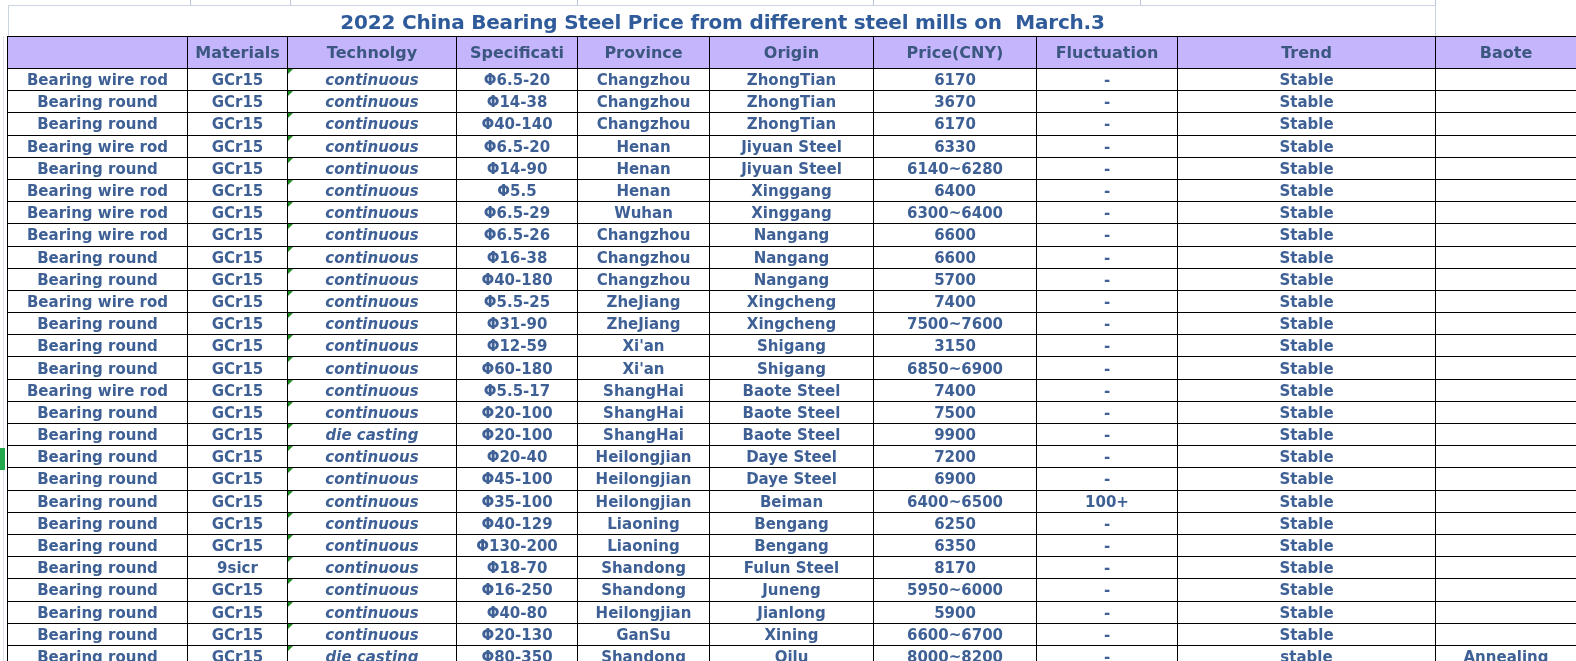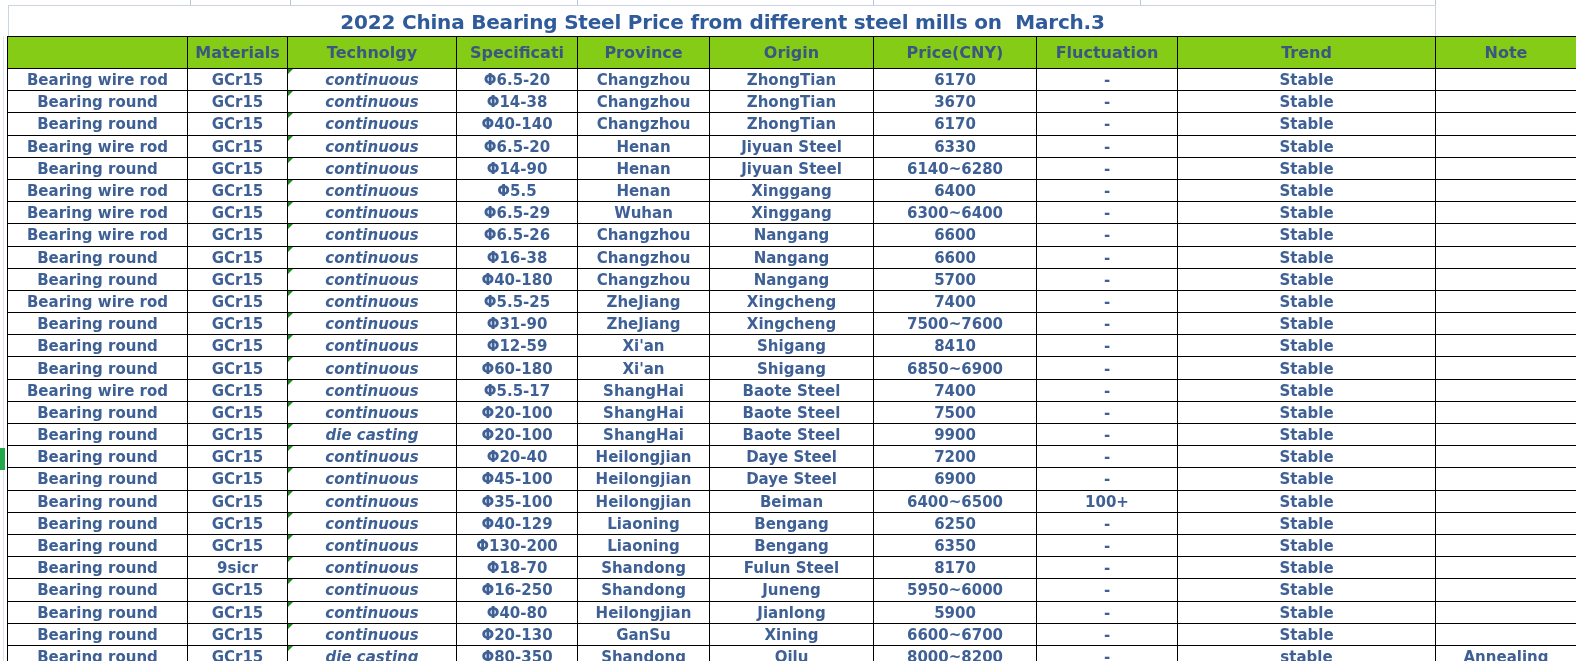--- a/index.html
+++ b/index.html
@@ -26,21 +26,21 @@
 
   table.grid {
     position:absolute; left:7px; top:36px;
     border-collapse:collapse; table-layout:fixed; width:1569px;
   }
   table.grid th, table.grid td {
     border:1px solid #000000; padding:0; text-align:center;
     overflow:hidden; white-space:nowrap;
   }
   table.grid th {
-    height:31px; background:#84cc16; color:#3b5780; font-size:16px;
+    height:31px; background:#c4b5fd; color:#3b5780; font-size:16px;
   }
   table.grid td { height:20.2px; font-size:15px; color:#3e6095; padding-top:1px; }
   table.grid th:last-child, table.grid td:last-child { border-right:1px solid #bcc6da; }
 
   td.price, td.fluctuation, td.trend { color:#0070c0; }
   td.red { color:#c00000; }
   td.technology { position:relative;font-style:italic; }
   td.technology::before {
     content:""; position:absolute; left:0; top:0; width:0; height:0;
     border-top:5px solid #1e8c1e; border-right:5px solid transparent;
@@ -80,21 +80,21 @@
       <tr>
         <th></th>
         <th>Materials</th>
         <th>Technolgy</th>
         <th>Specificati</th>
         <th>Province</th>
         <th>Origin</th>
         <th>Price(CNY)</th>
         <th>Fluctuation</th>
         <th>Trend</th>
-        <th>Note</th>
+        <th>Baote</th>
       </tr>
     </thead>
     <tbody>
         <tr>
           <td class="product">Bearing wire rod</td>
           <td class="material">GCr15</td>
           <td class="technology">continuous</td>
           <td class="specification">Φ6.5-20</td>
           <td class="province">Changzhou</td>
           <td class="origin">ZhongTian</td>
@@ -235,21 +235,21 @@
           <td class="trend">Stable</td>
           <td class="note"></td>
         </tr>
         <tr>
           <td class="product">Bearing round</td>
           <td class="material">GCr15</td>
           <td class="technology">continuous</td>
           <td class="specification">Φ12-59</td>
           <td class="province">Xi'an</td>
           <td class="origin">Shigang</td>
-          <td class="price">8410</td>
+          <td class="price">3150</td>
           <td class="fluctuation">-</td>
           <td class="trend">Stable</td>
           <td class="note"></td>
         </tr>
         <tr>
           <td class="product">Bearing round</td>
           <td class="material">GCr15</td>
           <td class="technology">continuous</td>
           <td class="specification">Φ60-180</td>
           <td class="province">Xi'an</td>

